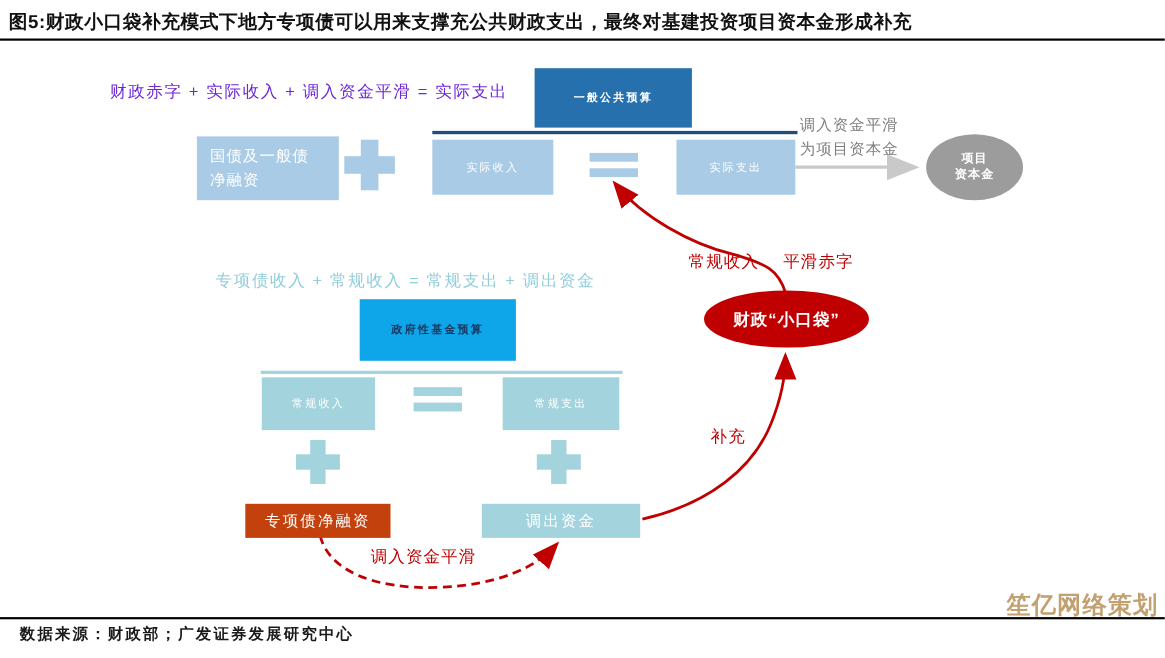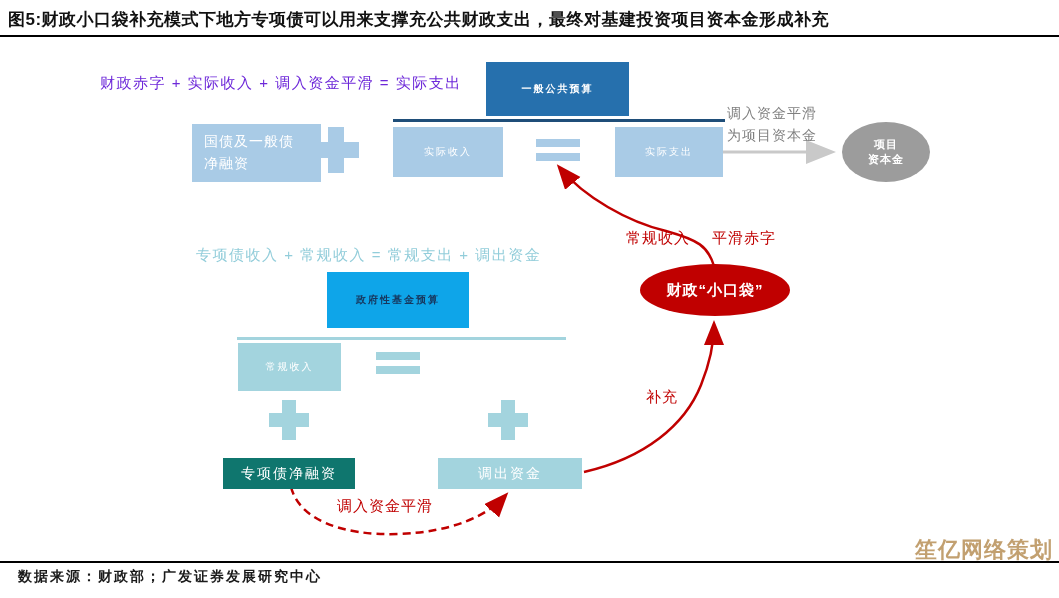--- a/index.html
+++ b/index.html
@@ -16,28 +16,28 @@
   .title-rule { left:0; top:35px; width:1059px; height:2px; background:#000; }
 
   
   .formula1 { left:100px; top:74px; font-size:15px; color:#6d28d9; letter-spacing:1.5px; }
   .formula2 { left:196px; top:246px; font-size:15px; color:#92cdda; letter-spacing:1.5px; }
 
   
   .box { display:flex; align-items:center; justify-content:center; color:#fff; font-size:10px; letter-spacing:2px; }
   .box-general   { left:486px; top:62px;  width:143px; height:54px; background:#2670ad; font-weight:700; }
   .bracket-line  { left:393px; top:119px; width:332px; height:3px;  background:#1f4e79; }
-  .box-debt      { left:192px; top:124px; width:129px; height:58px; background:#a9cbe6; flex-direction:column; align-items:flex-start; justify-content:center; padding-left:12px; font-size:14px; line-height:1.55; letter-spacing:1px; }
+  .box-debt      { left:179px; top:124px; width:129px; height:58px; background:#a9cbe6; flex-direction:column; align-items:flex-start; justify-content:center; padding-left:12px; font-size:14px; line-height:1.55; letter-spacing:1px; }
   .box-income    { left:393px; top:127px; width:110px; height:50px; background:#a9cbe6; }
   .box-expense   { left:615px; top:127px; width:108px; height:50px; background:#a9cbe6; }
   .box-fund      { left:327px; top:272px; width:142px; height:56px; background:#0ea5e9; color:#17375e; font-weight:700; }
   .fund-line     { left:237px; top:337px; width:329px; height:3px;  background:#a3d4de; }
   .box-reg-in    { left:238px; top:343px; width:103px; height:48px; background:#a3d4de; }
   .box-reg-out   { left:457px; top:343px; width:106px; height:48px; background:#a3d4de; }
-  .box-special   { left:223px; top:458px; width:132px; height:31px; background:#0f766e; font-size:14px; }
+  .box-special   { left:223px; top:458px; width:132px; height:31px; background:#c2410c; font-size:14px; }
   .box-transfer  { left:438px; top:458px; width:144px; height:31px; background:#a3d4de; font-size:14px; }
 
   
   .plus { }
   .plus .h, .plus .v { position:absolute; }
   .plus-top { left:313px; top:127px; width:46px; height:46px; }
   .plus-top .h { left:0; top:15px; width:46px; height:16px; background:#a9cbe6; }
   .plus-top .v { left:15px; top:0; width:16px; height:46px; background:#a9cbe6; }
   .plus-b { width:40px; height:40px; }
   .plus-bl { left:269px; top:400px; }
@@ -135,20 +135,21 @@
 
   <div class="abs formula2">专项债收入 + 常规收入 = 常规支出 + 调出资金</div>
   <div class="abs box box-fund">政府性基金预算</div>
   <div class="abs fund-line"></div>
 
   <div class="abs box box-reg-in">常规收入</div>
   <div class="abs equals eq-mid">
       <span class="bar b1"></span>
       <span class="bar b2"></span>
     </div>
+  <div class="abs box box-reg-out">常规支出</div>
 
   <div class="abs plus plus-b plus-bl">
       <span class="h"></span>
       <span class="v"></span>
     </div>
   <div class="abs plus plus-b plus-br">
       <span class="h"></span>
       <span class="v"></span>
     </div>
 

